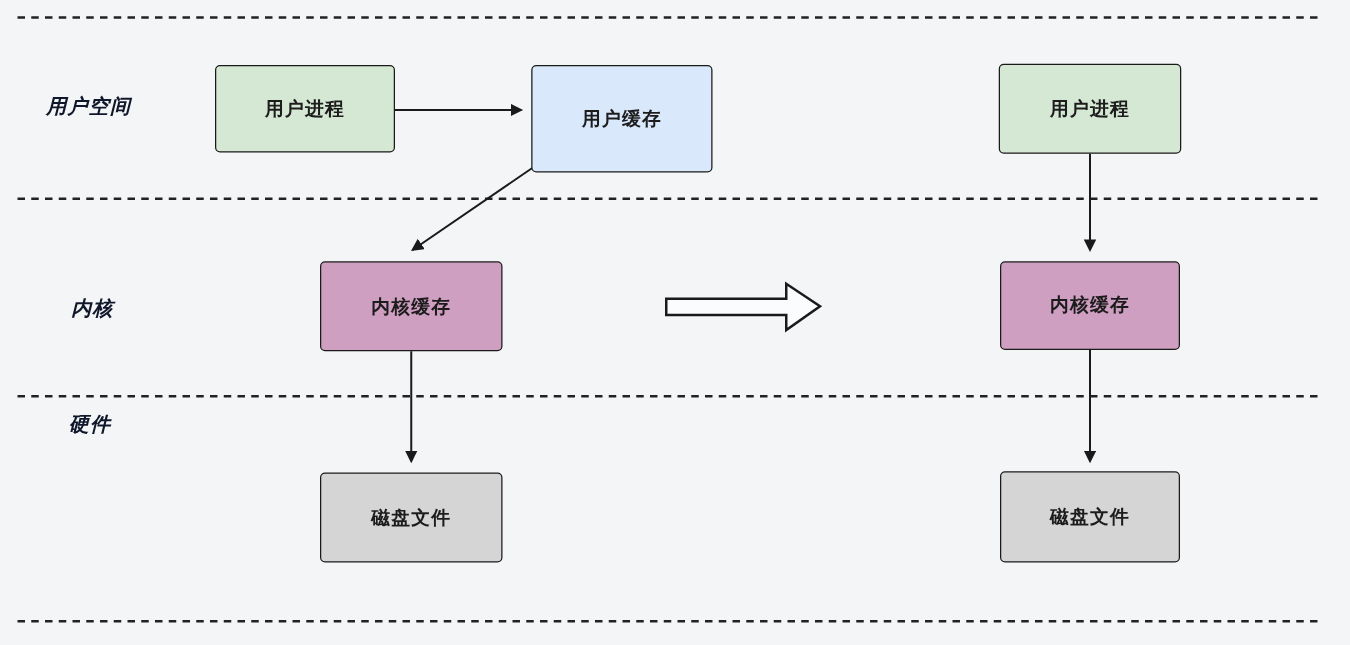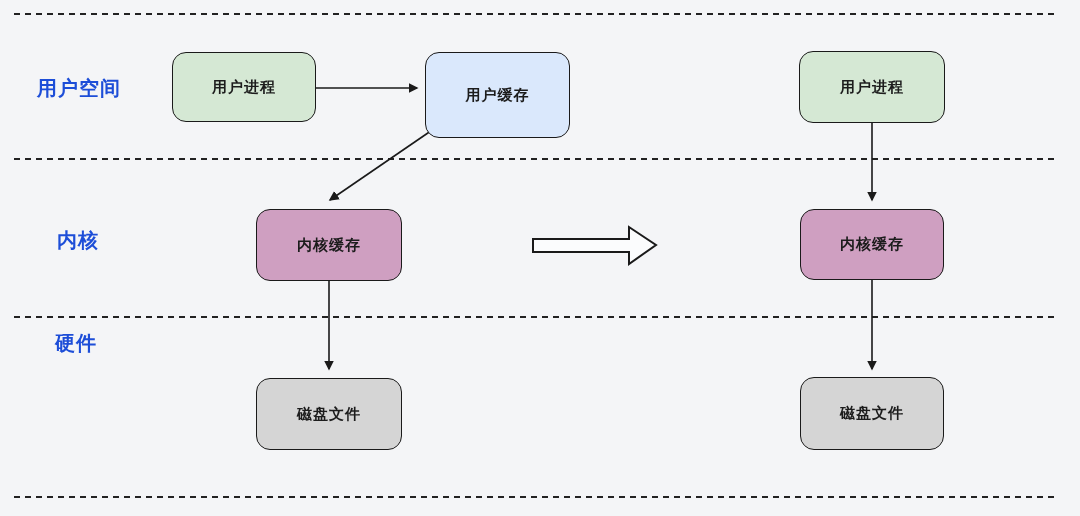--- a/index.html
+++ b/index.html
@@ -11,49 +11,50 @@
     font-family: "Liberation Sans", sans-serif;
     overflow: hidden;
   }
   .svg-layer {
     position: absolute;
     left: 0; top: 0;
     width: 1080px; height: 516px;
   }
   .row-label {
     position: absolute;
-    font-size: 20px;
+    font-size: 16px;
     font-weight: 700;
-    color: #1d4ed8;
+    color: #0f172a;
     letter-spacing: 1px;
     white-space: nowrap;
+    font-style: italic;
   }
   .node {
     position: absolute;
     box-sizing: border-box;
     border: 1.6px solid #1a1a1a;
-    border-radius: 14px;
+    border-radius: 4px;
     display: flex;
     align-items: center;
     justify-content: center;
     font-size: 15px;
     font-weight: 600;
     color: #1c1c1c;
     letter-spacing: 1px;
     white-space: nowrap;
   }
   .n-left-green { left: 172px; top: 52px; width: 144px; height: 70px; }
   .n-left-blue  { left: 425px; top: 52px; width: 145px; height: 86px; }
   .n-left-pink  { left: 256px; top: 209px; width: 146px; height: 72px; }
   .n-left-gray  { left: 256px; top: 378px; width: 146px; height: 72px; }
   .n-right-green { left: 799px; top: 51px;  width: 146px; height: 72px; }
   .n-right-pink  { left: 800px; top: 209px; width: 144px; height: 71px; }
   .n-right-gray  { left: 800px; top: 377px; width: 144px; height: 73px; }
   .lbl-user-space { left: 37px; top: 75px; }
-  .lbl-kernel     { left: 57px; top: 227px; }
+  .lbl-kernel     { left: 57px; top: 237px; }
   .lbl-hardware   { left: 55px; top: 330px; }
 </style>
 </head>
 <body>
 
 <div class="canvas">
 
   <svg class="svg-layer" width="1080" height="516" viewBox="0 0 1080 516" xmlns="http://www.w3.org/2000/svg">
     <defs>
       <marker id="ah" markerWidth="12" markerHeight="12" refX="8.5" refY="5" orient="auto" markerUnits="userSpaceOnUse">

